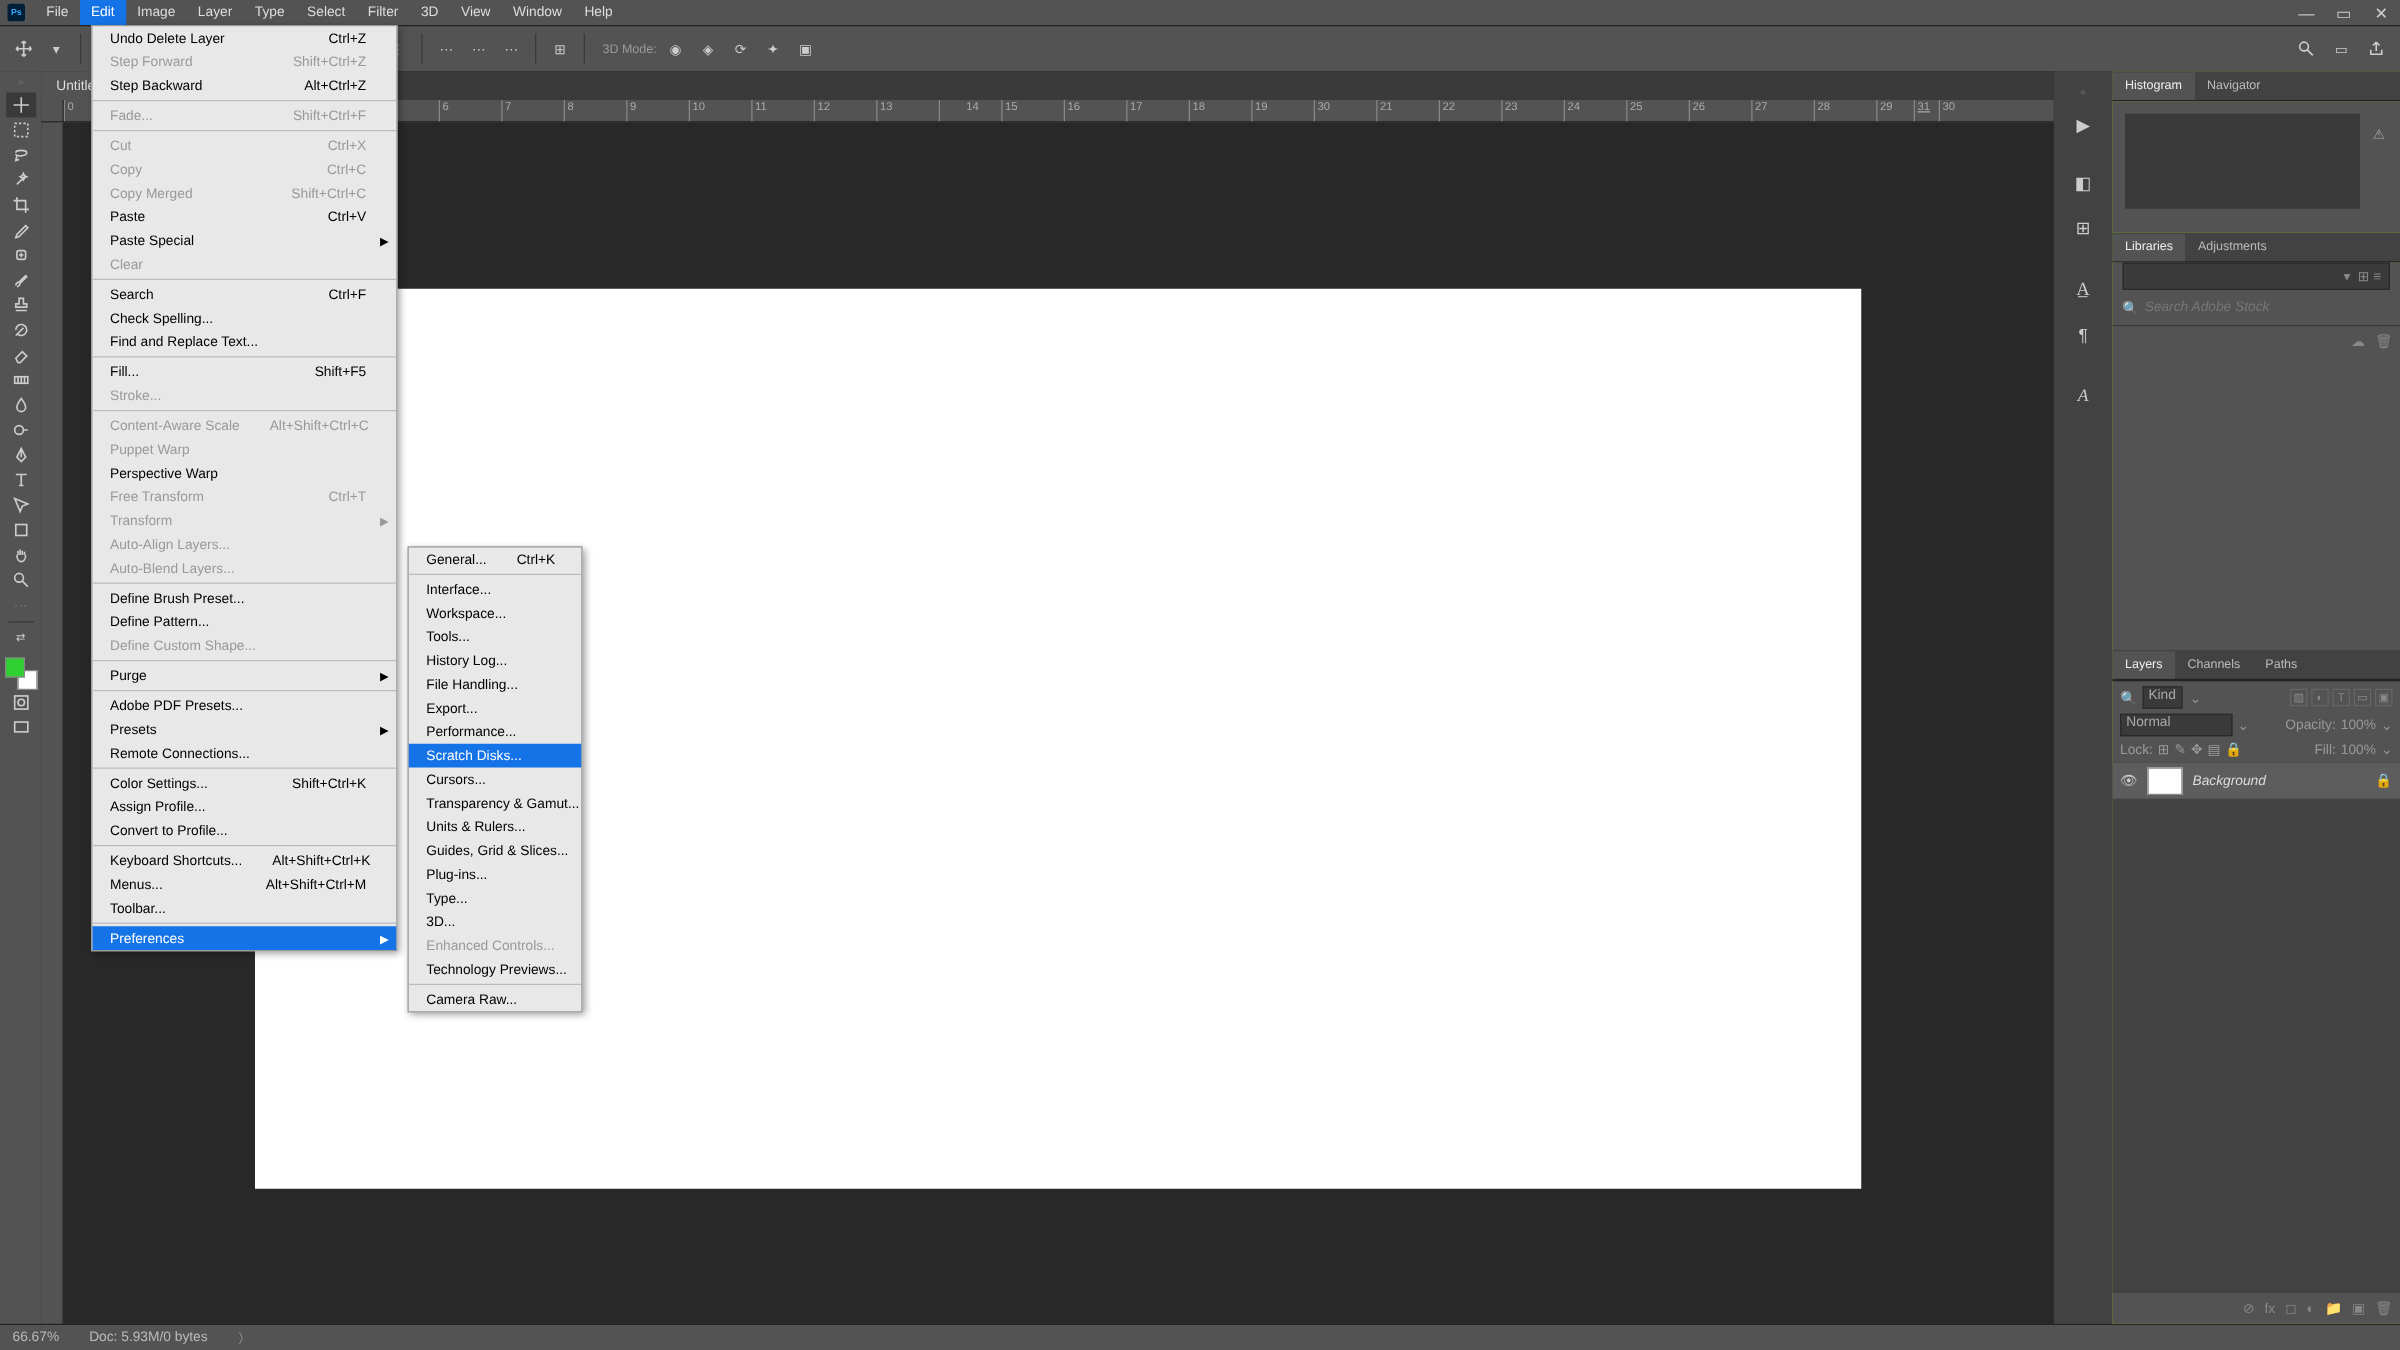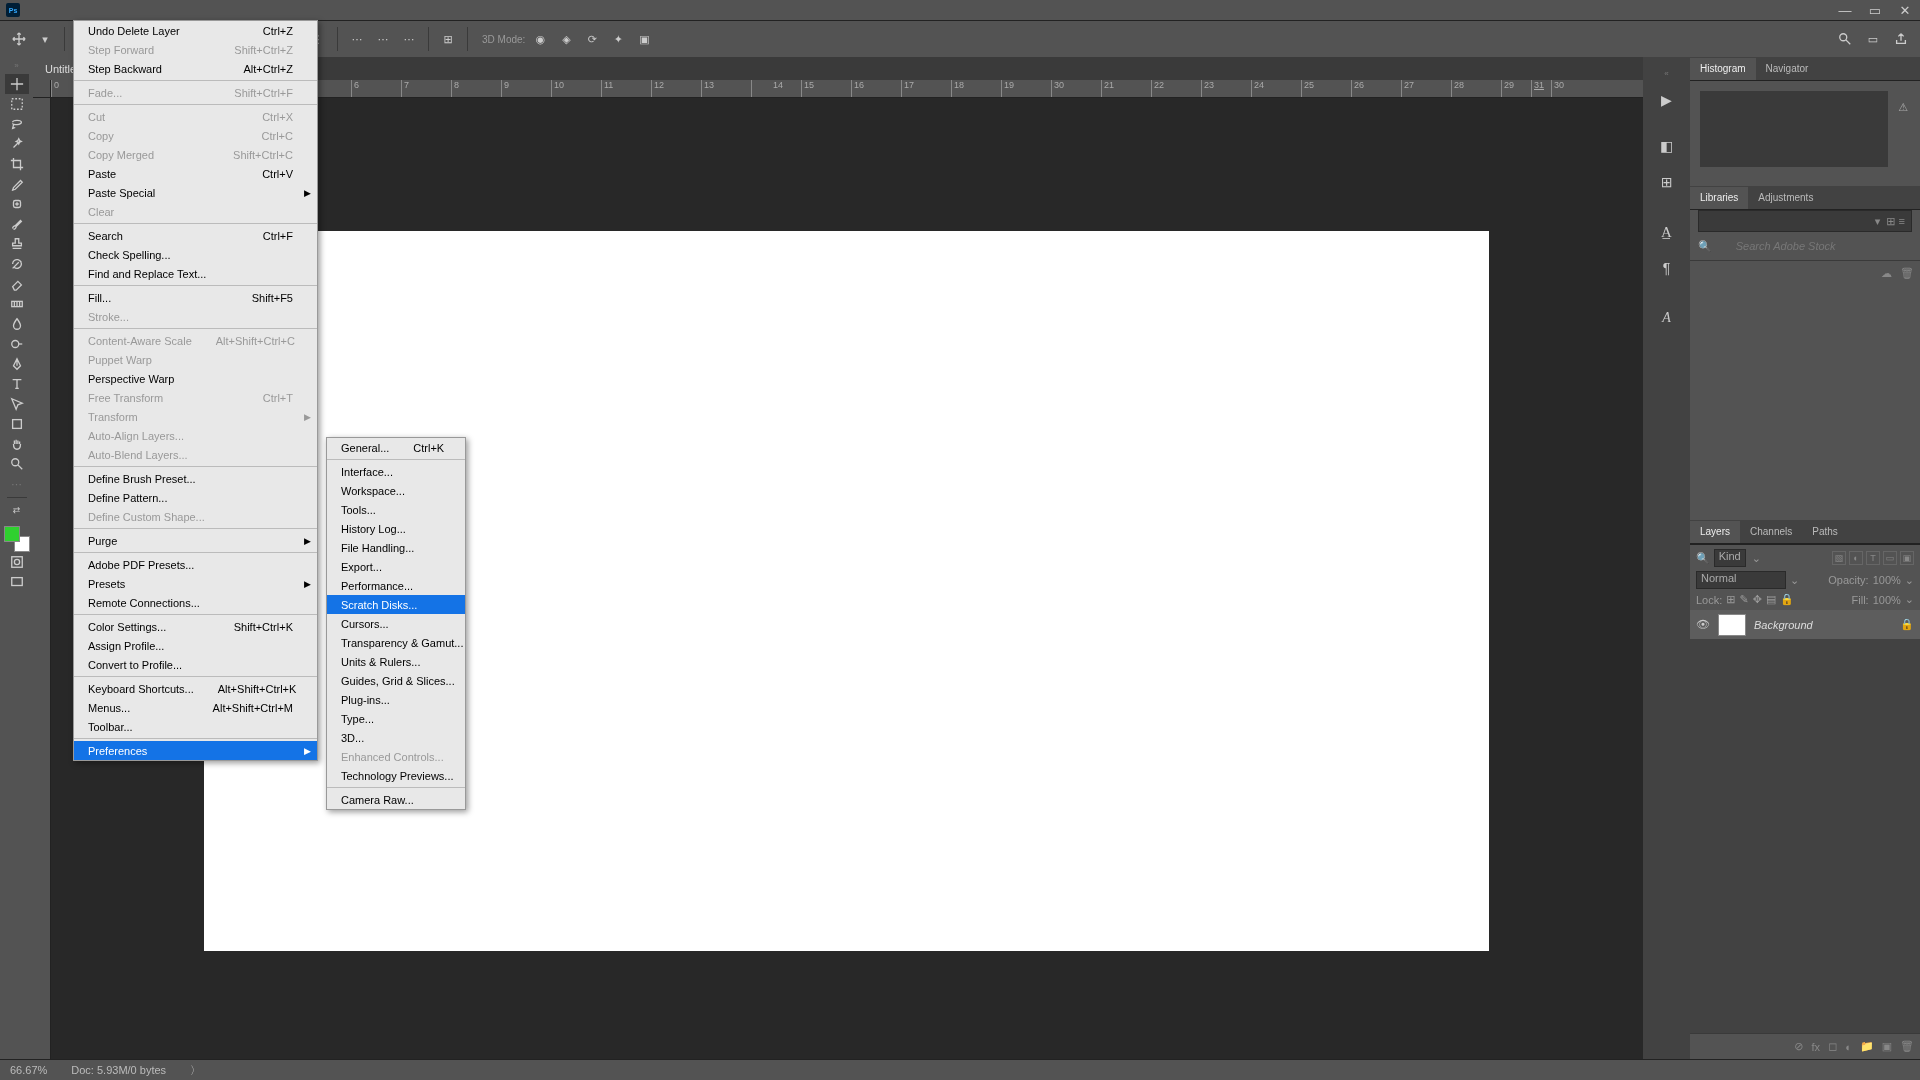--- a/index.html
+++ b/index.html
@@ -79,20 +79,33 @@
 
 .edit-menu{left:73px;top:20px;width:245px}
 .pref-menu{left:326px;top:437px;width:140px}
 svg{width:14px;height:14px;stroke:#ccc;fill:none;stroke-width:1.5}
 </style>
 </head>
 <body>
 
 <div class="menubar">
   <div class="ps-icon">Ps</div>
+  <div id="menubar-items" style="display: flex;">
+      <div class="menu-item">File</div>
+      <div class="menu-item active">Edit</div>
+      <div class="menu-item">Image</div>
+      <div class="menu-item">Layer</div>
+      <div class="menu-item">Type</div>
+      <div class="menu-item">Select</div>
+      <div class="menu-item">Filter</div>
+      <div class="menu-item">3D</div>
+      <div class="menu-item">View</div>
+      <div class="menu-item">Window</div>
+      <div class="menu-item">Help</div>
+    </div>
   <div class="window-controls">
     <div class="win-btn">—</div>
     <div class="win-btn">▭</div>
     <div class="win-btn">✕</div>
   </div>
 </div>
 
 <div class="options-bar">
   <div class="opt-icon">
       <svg viewBox="0 0 16 16">
@@ -351,21 +364,21 @@
       <div class="histo-box"></div>
       <div class="histo-warn">⚠</div>
     </div>
 
     <div class="panel-tabs" id="tabs-mid">
         <div class="panel-tab active">Libraries</div>
         <div class="panel-tab">Adjustments</div>
       </div>
     <div class="panel-body lib">
       <div class="lib-drop"><span style="flex:1"></span>▾ <span style="margin-left:6px">⊞ ≡</span></div>
-      <div class="lib-search">🔍 <span style="margin-left:24px;font-style:italic">Search Adobe Stock</span></div>
+      <div class="lib-search">🔍 <span style="margin-left:4px;font-style:italic">Search Adobe Stock</span></div>
       <div class="lib-footer">
         <span>☁</span>
         <span>🗑</span>
       </div>
     </div>
 
     <div class="panel-tabs" id="tabs-layers">
         <div class="panel-tab active">Layers</div>
         <div class="panel-tab">Channels</div>
         <div class="panel-tab">Paths</div>

